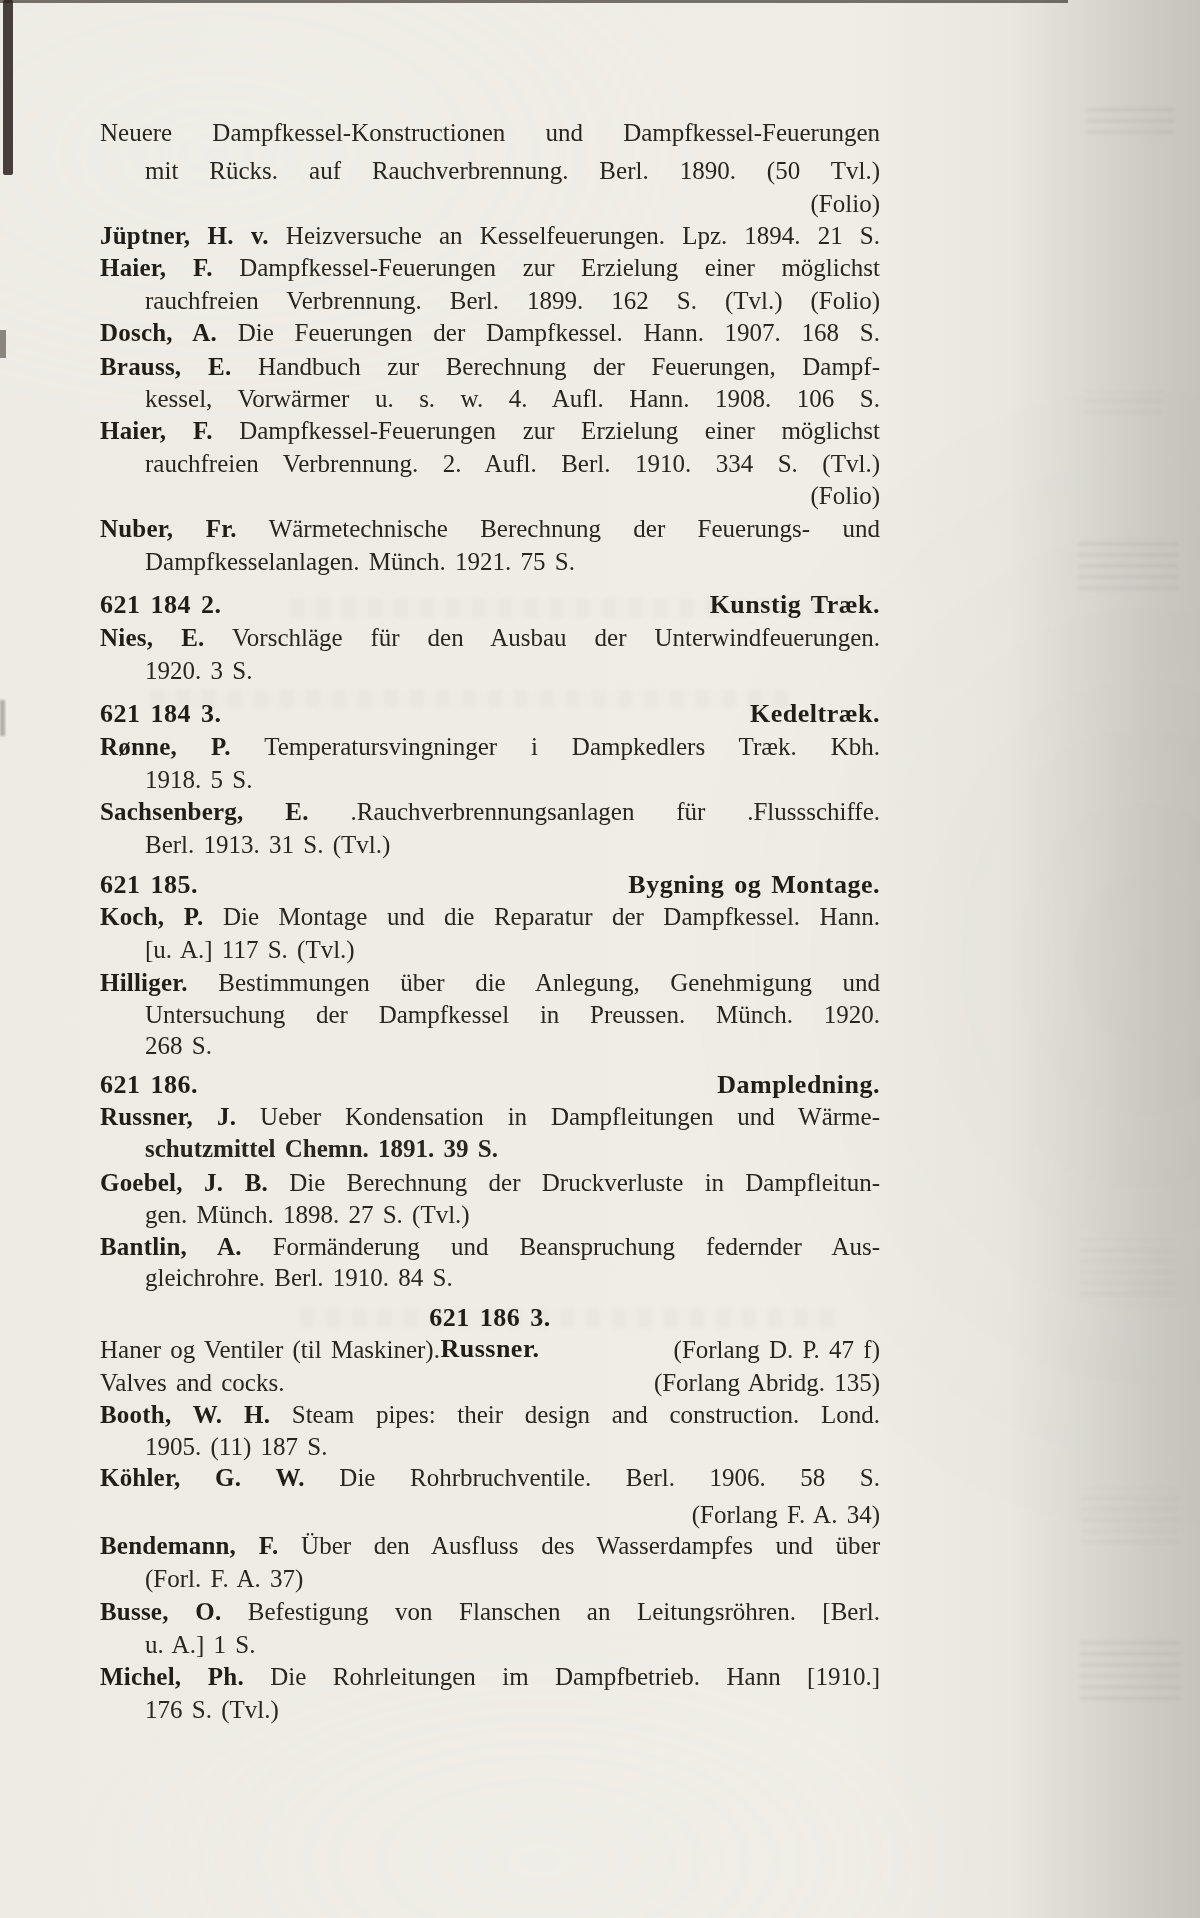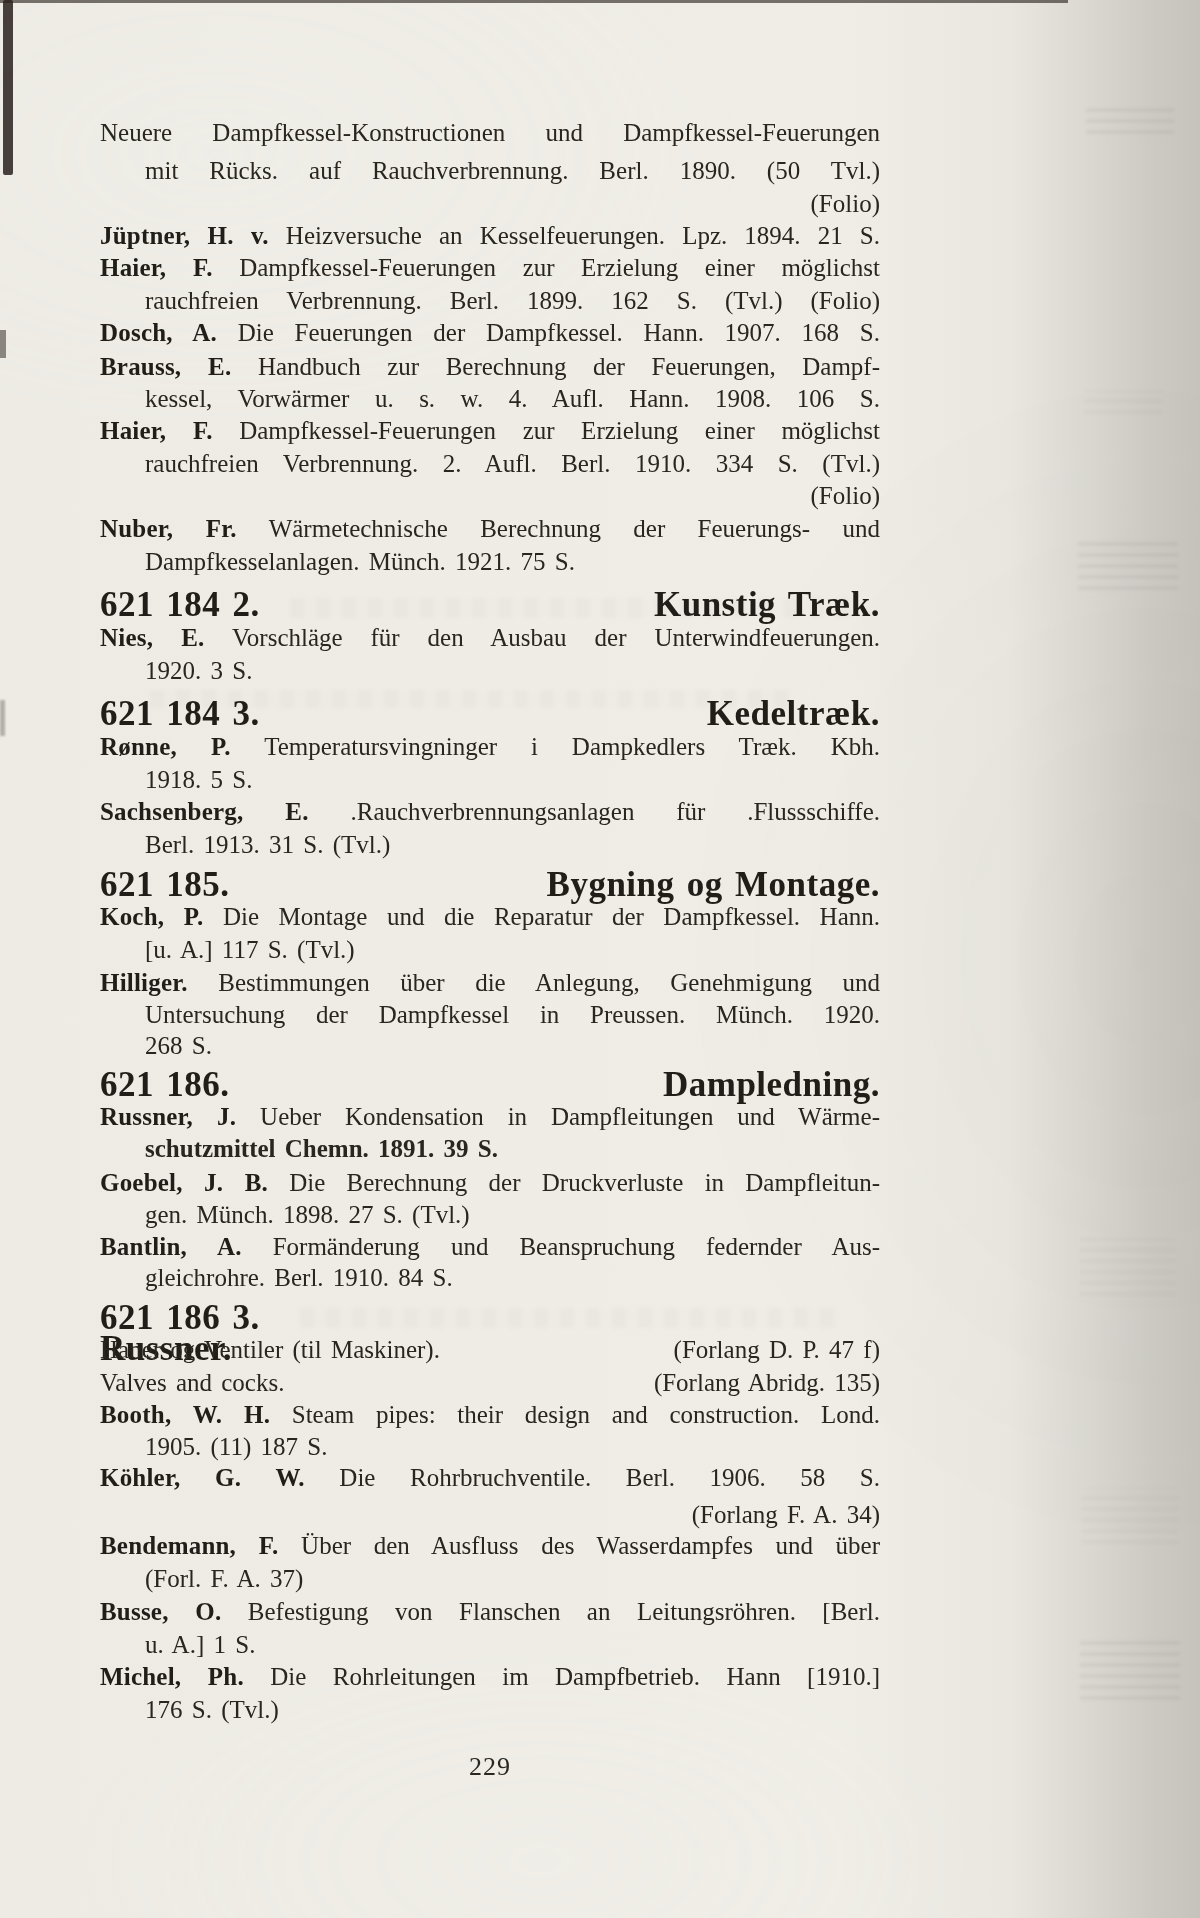--- a/index.html
+++ b/index.html
@@ -24,22 +24,22 @@
   .line{
     position:absolute;left:100px;width:780px;
     font-size:25px;line-height:31px;word-spacing:3px;color:#29261f;
   }
   .nowrap{white-space:nowrap;}
   .just{text-align:justify;text-align-last:justify;}
   .indent{padding-left:45px;box-sizing:border-box;}
   .right-only{text-align:right;white-space:nowrap;}
   .split{display:flex;justify-content:space-between;white-space:nowrap;}
   .heading{
-    font-weight:bold;font-size:35px;letter-spacing:.5px;color:#211e19;
-    display:flex;justify-content:space-between;white-space:nowrap;
+    font-weight:bold;font-size:26px;letter-spacing:.5px;color:#211e19;
+    display:flex;justify-content:space-between;white-space:nowrap;align-items:center;
   }
   .line b{font-weight:bold;color:#211e19;letter-spacing:.2px;}
   .page-number{
     position:absolute;top:1752px;left:100px;width:780px;
     text-align:center;font-size:26px;letter-spacing:1px;color:#2a2722;
   }
   
   .edge-bar-left{position:absolute;left:3px;top:0;width:10px;height:175px;background:#2b211e;opacity:.85;border-radius:2px;filter:blur(.6px);}
   .edge-tick-1{position:absolute;left:0;top:330px;width:6px;height:28px;background:#3a332c;opacity:.55;filter:blur(.6px);}
   .edge-tick-2{position:absolute;left:0;top:700px;width:5px;height:36px;background:#4a423a;opacity:.35;filter:blur(.8px);}
@@ -143,14 +143,13 @@
       <div class="line just" style="top: 1530px;"><b>Bendemann, F.</b> Über den Ausfluss des Wasserdampfes und über</div>
       <div class="line split indent" style="top: 1563px;">
         <span>(Forl. F. A. 37)</span>
       </div>
       <div class="line just" style="top: 1596px;"><b>Busse, O.</b> Befestigung von Flanschen an Leitungsröhren. [Berl.</div>
       <div class="line indent nowrap" style="top: 1629px;">u. A.] 1 S.</div>
       <div class="line just" style="top: 1661px;"><b>Michel, Ph.</b> Die Rohrleitungen im Dampfbetrieb. Hann [1910.]</div>
       <div class="line indent nowrap" style="top: 1694px;">176 S. (Tvl.)</div>
     </div>
 
-  <div class="page-number">229</div>
 </div>
 
 </body></html>

